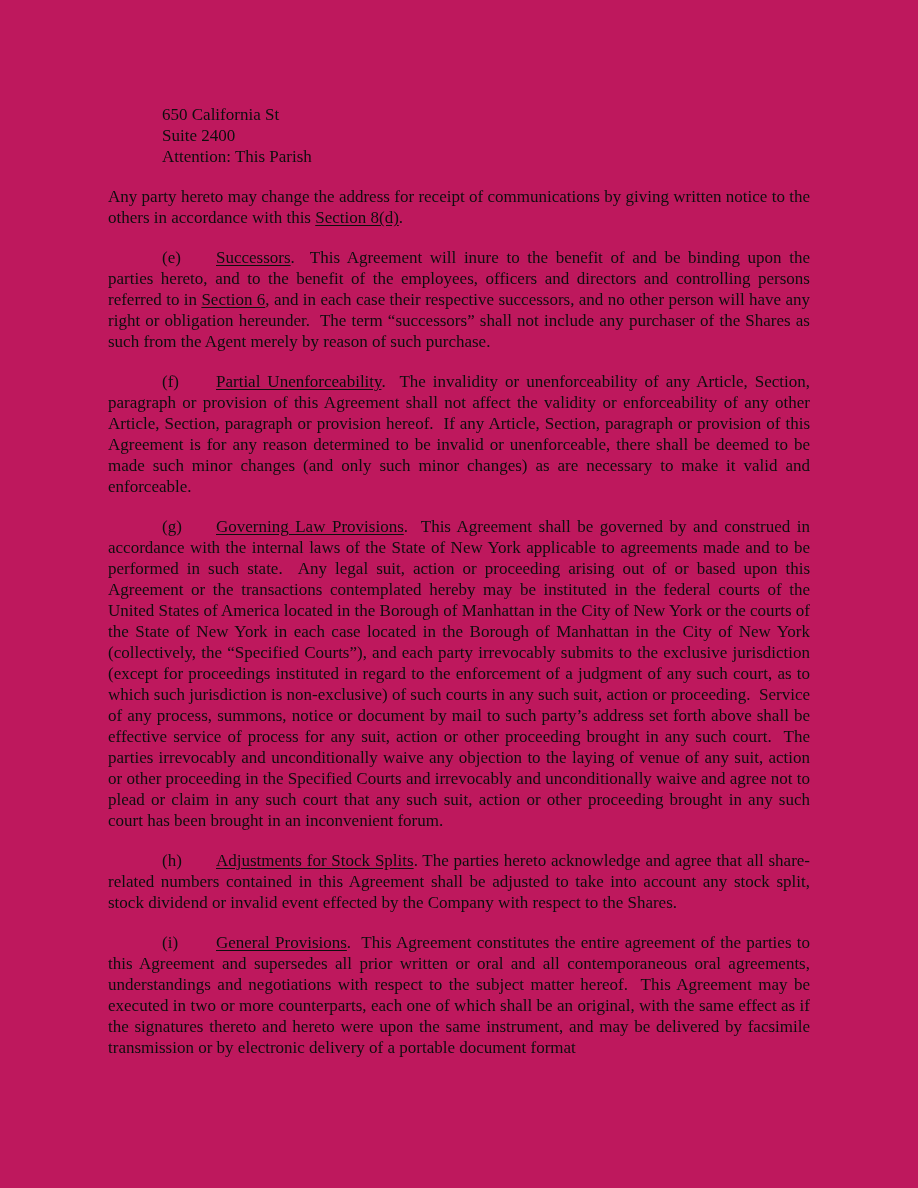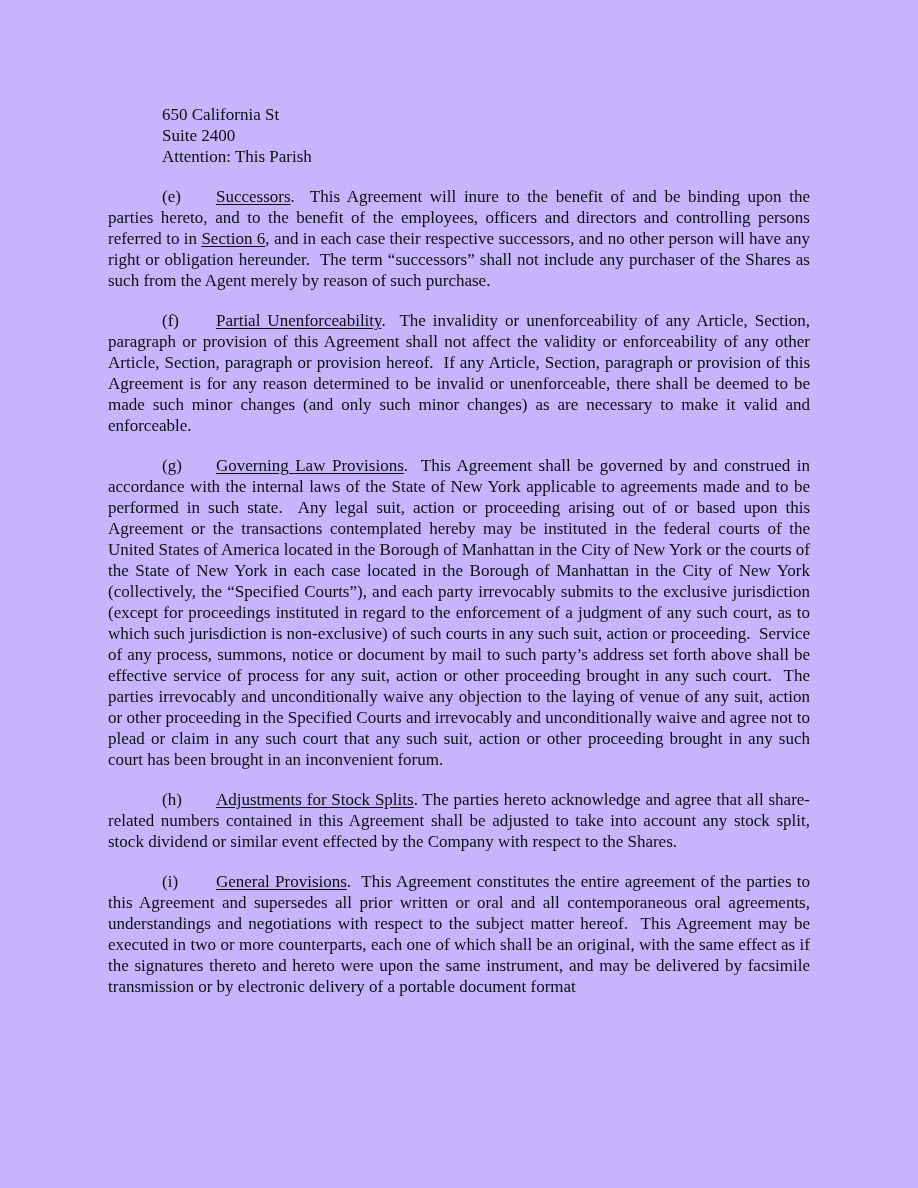--- a/index.html
+++ b/index.html
@@ -9,21 +9,21 @@
     height: 1188px;
     position: relative;
     overflow: hidden;
     font-family: "Liberation Serif", "DejaVu Serif", serif;
     color: #0e0e0e;
   }
   .page {
     position: absolute;
     inset: 0;
     padding: 104px 108px 0 108px;
-    background: #c4b5fd;
+    background: #be185d;
   }
   .address {
     margin-left: 54px;
     font-size: 17px;
     line-height: 21px;
   }
   .para {
     margin-top: 19px;
     font-size: 17px;
     line-height: 21px;
@@ -52,24 +52,25 @@
 <body>
 
 <div class="page">
 
   <div class="address">
     <div>650 California St</div>
     <div>Suite 2400</div>
     <div>Attention: This Parish</div>
   </div>
 
+  <p class="para"><span>Any party hereto may change the address for receipt of communications by giving written notice to the others in accordance with this </span><span class="u">Section 8(d)</span><span>.</span></p>
 
   <p class="para"><span class="letter">(e)</span><span><span class="u">Successors</span><span>.  This Agreement will inure to the benefit of and be binding upon the parties hereto, and to the benefit of the employees, officers and directors and controlling persons referred to in </span><span class="u">Section 6</span><span>, and in each case their respective successors, and no other person will have any right or obligation hereunder.  The term “successors” shall not include any purchaser of the Shares as such from the Agent merely by reason of such purchase.</span></span></p>
 
   <p class="para"><span class="letter">(f)</span><span><span class="u">Partial Unenforceability</span><span>.  The invalidity or unenforceability of any Article, Section, paragraph or provision of this Agreement shall not affect the validity or enforceability of any other Article, Section, paragraph or provision hereof.  If any Article, Section, paragraph or provision of this Agreement is for any reason determined to be invalid or unenforceable, there shall be deemed to be made such minor changes (and only such minor changes) as are necessary to make it valid and enforceable.</span></span></p>
 
   <p class="para"><span class="letter">(g)</span><span><span class="u">Governing Law Provisions</span><span>.  This Agreement shall be governed by and construed in accordance with the internal laws of the State of New York applicable to agreements made and to be performed in such state.  Any legal suit, action or proceeding arising out of or based upon this Agreement or the transactions contemplated hereby may be instituted in the federal courts of the United States of America located in the Borough of Manhattan in the City of New York or the courts of the State of New York in each case located in the Borough of Manhattan in the City of New York (collectively, the </span><span class="b">“Specified Courts”</span><span>), and each party irrevocably submits to the exclusive jurisdiction (except for proceedings instituted in regard to the enforcement of a judgment of any such court, as to which such jurisdiction is non-exclusive) of such courts in any such suit, action or proceeding.  Service of any process, summons, notice or document by mail to such party’s address set forth above shall be effective service of process for any suit, action or other proceeding brought in any such court.  The parties irrevocably and unconditionally waive any objection to the laying of venue of any suit, action or other proceeding in the Specified Courts and irrevocably and unconditionally waive and agree not to plead or claim in any such court that any such suit, action or other proceeding brought in any such court has been brought in an inconvenient forum.</span></span></p>
 
-  <p class="para"><span class="letter">(h)</span><span><span class="u">Adjustments for Stock Splits</span><span>. The parties hereto acknowledge and agree that all share-related numbers contained in this Agreement shall be adjusted to take into account any stock split, stock dividend or similar event effected by the Company with respect to the Shares.</span></span></p>
+  <p class="para"><span class="letter">(h)</span><span><span class="u">Adjustments for Stock Splits</span><span>. The parties hereto acknowledge and agree that all share-related numbers contained in this Agreement shall be adjusted to take into account any stock split, stock dividend or invalid event effected by the Company with respect to the Shares.</span></span></p>
 
   <p class="para"><span class="letter">(i)</span><span><span class="u">General Provisions</span><span>.  This Agreement constitutes the entire agreement of the parties to this Agreement and supersedes all prior written or oral and all contemporaneous oral agreements, understandings and negotiations with respect to the subject matter hereof.  This Agreement may be executed in two or more counterparts, each one of which shall be an original, with the same effect as if the signatures thereto and hereto were upon the same instrument, and may be delivered by facsimile transmission or by electronic delivery of a portable document format</span></span></p>
 
 </div>
 
 </body></html>

